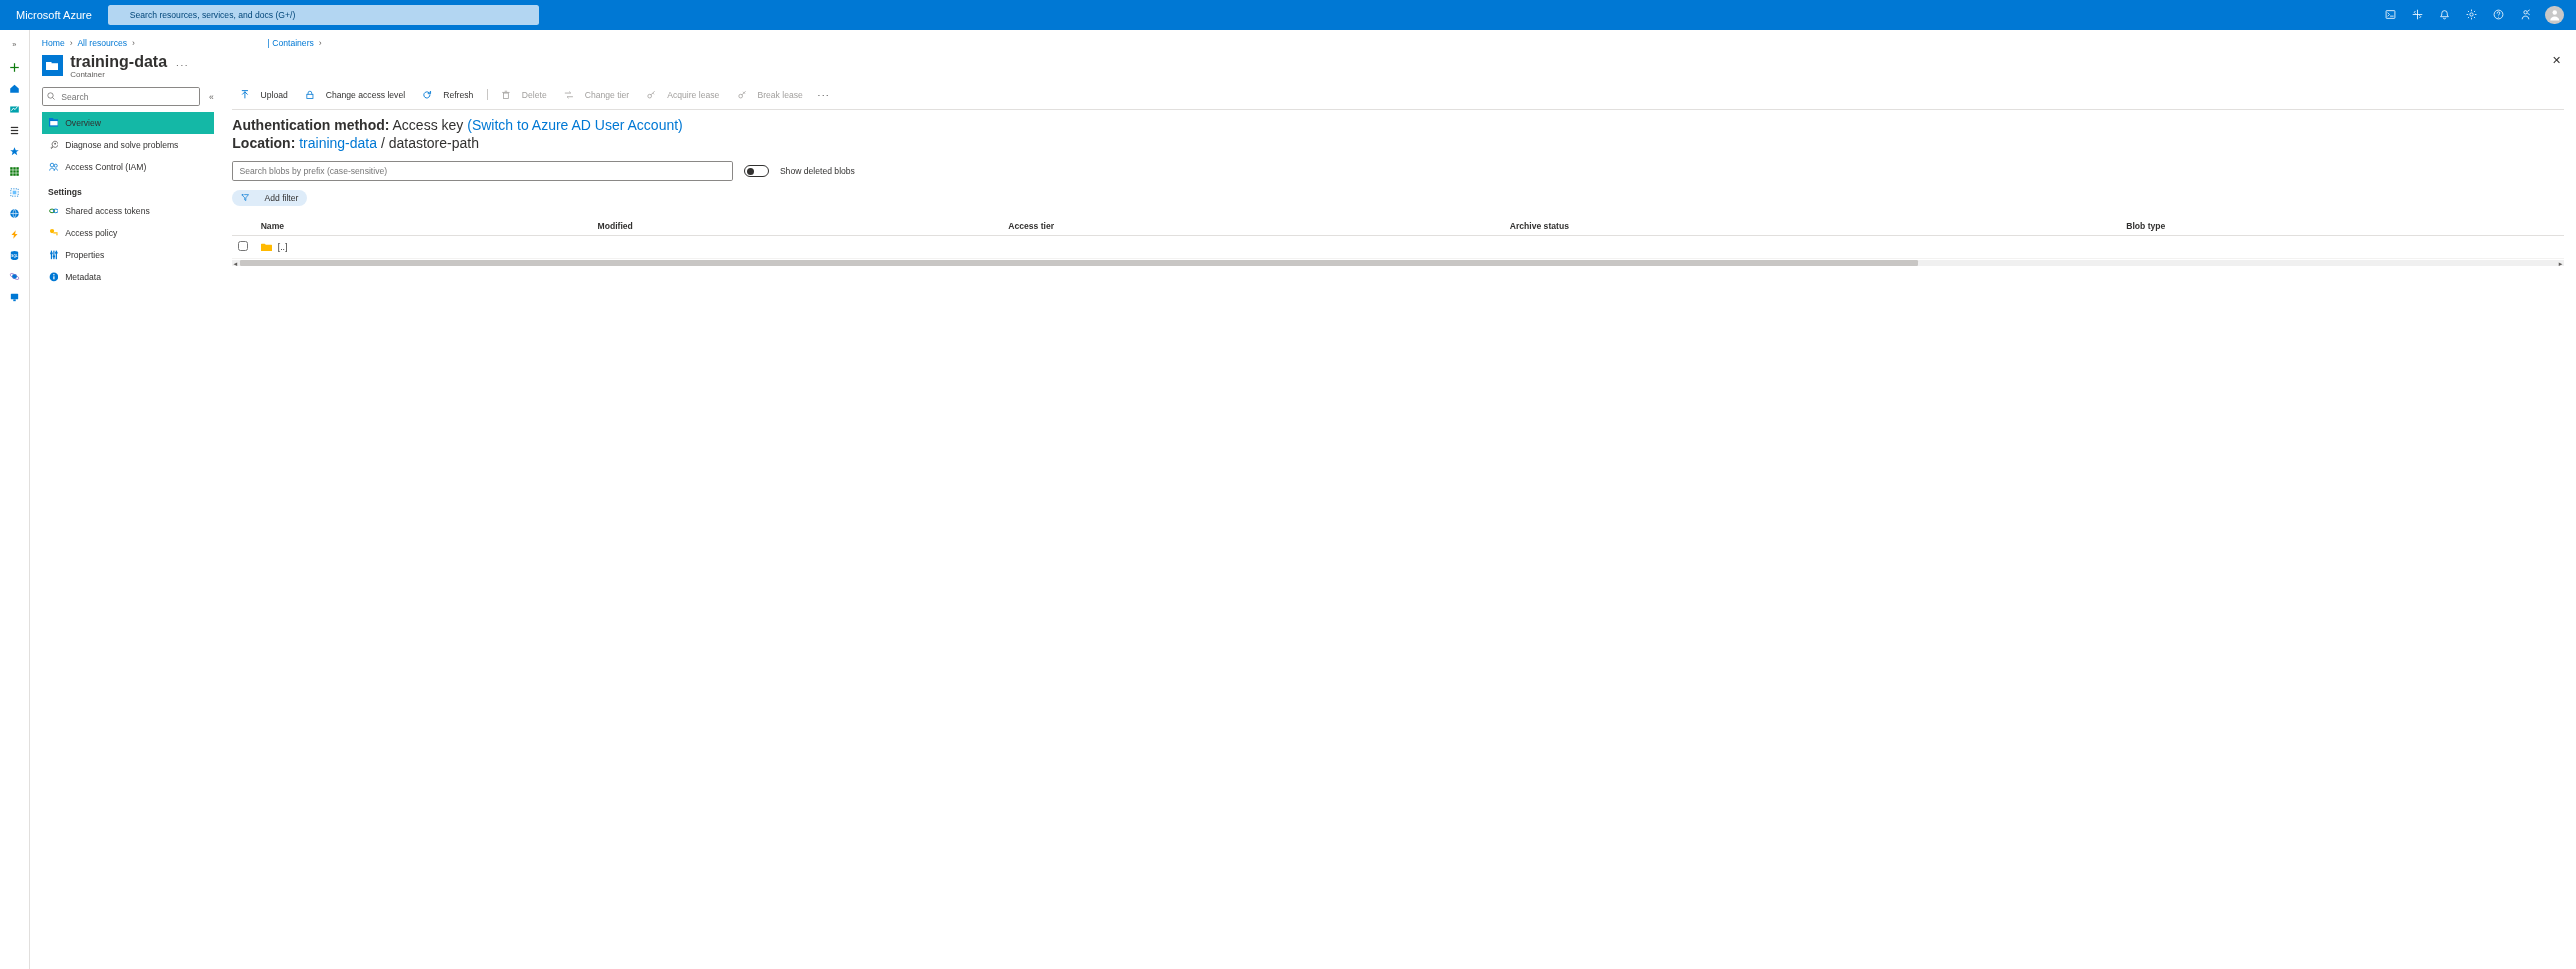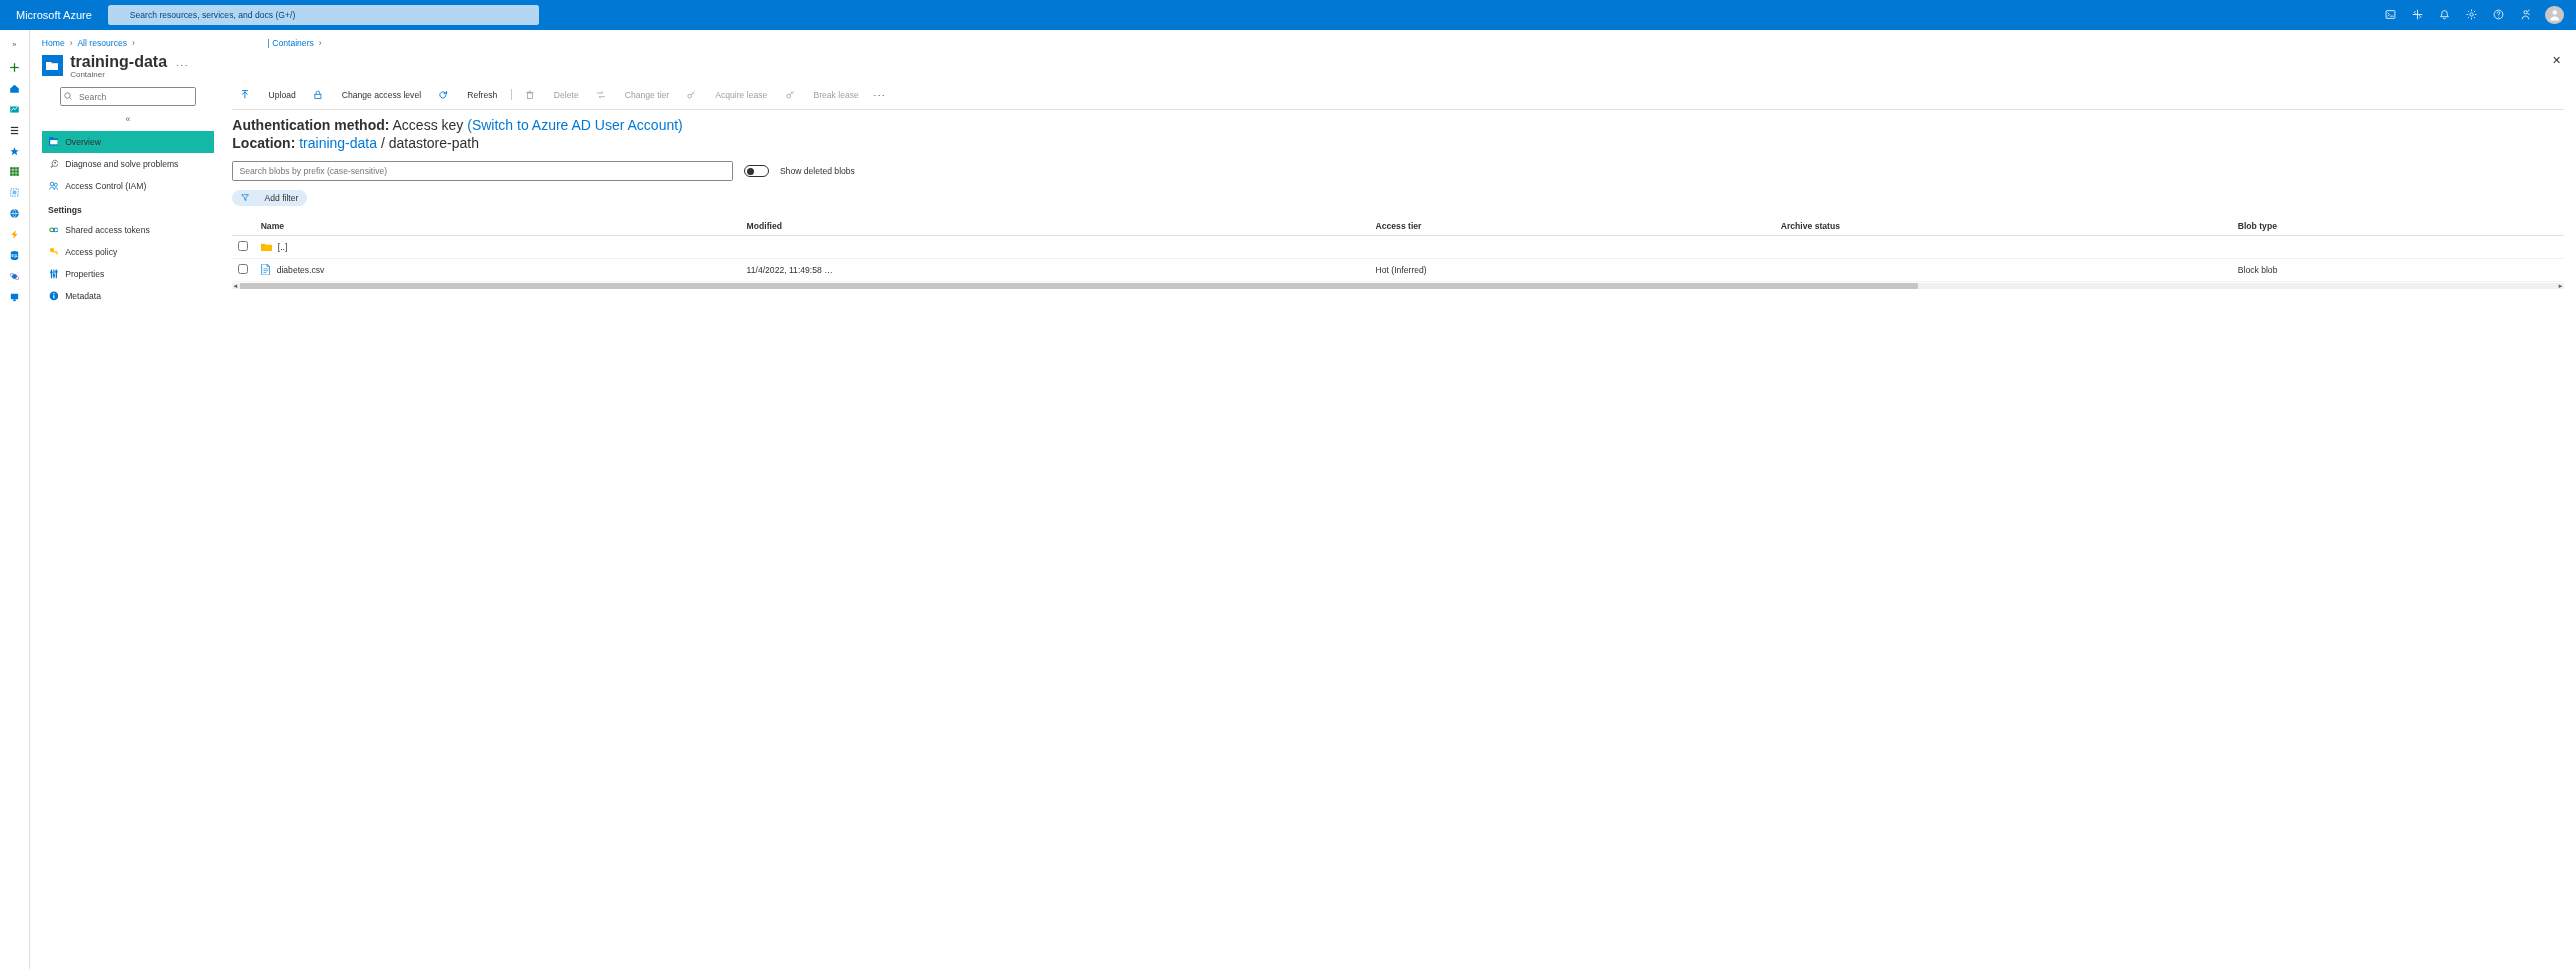--- a/index.html
+++ b/index.html
@@ -41,37 +41,37 @@
   .title-text h1 { font-size: 16px; font-weight:600; margin-bottom:-1.2px;}
   .title-text .sub { color:#605e5c; font-size:8px; }
   .title-dots { margin-left:8.6px; margin-top:6.2px; color:#605e5c; cursor:pointer; letter-spacing:1.2px; font-size:9.8px;}
   .close-x { position: absolute; right: 14.8px; top: 2.5px; cursor:pointer; font-size:11px; color:#323130;}
   
   
   .content { display:flex; flex:1; overflow:hidden; padding: 0 12.3px 12.3px 12.3px;}
   
   
   .sidemenu { width: 172px; flex-shrink:0; }
-  .sidemenu-search-row { display:flex; align-items:center; gap:8.6px; margin-bottom:6.2px;flex-direction:column;}
+  .sidemenu-search-row { display:flex; align-items:center; gap:8.6px; margin-bottom:6.2px;}
   .side-search { flex:1; position:relative; }
   .side-search input { width:100%; height:18.5px; border:0.6px solid #8a8886; border-radius:1.8px; padding:0 4.9px 0 18.5px; font-size:8.6px;}
   .side-search .icn { position:absolute; left:4.9px; top:4.3px; color:#605e5c;}
   .side-collapse { color:#605e5c; cursor:pointer; font-size:8.6px;}
   .menu-item { display:flex; align-items:center; gap:6.2px; height:22px; padding: 0 6.2px; cursor:pointer; }
   .menu-item.active { background:#14b8a6; }
   .menu-item .mi-icon { width:11px; display:flex; align-items:center; justify-content:center;}
   .menu-item .mi-icon svg { width:9.8px;height:9.8px; }
   .menu-section { font-weight:600; padding: 8.6px 6.2px 3.7px 6.2px; font-size:8.6px;}
   
   
   .detail { flex:1; display:flex; flex-direction:column; padding-left: 18.5px; overflow:hidden;}
   
   
   .toolbar { display:flex; align-items:center; gap:2.5px; border-bottom:0.6px solid #e1dfdd; padding-bottom:6.2px; margin-bottom:7.4px; flex-wrap:wrap;}
-  .tb-btn { display:flex; align-items:center; gap:19px; padding:2.5px 7.4px; cursor:pointer; font-size:8.6px; color:#323130;}
+  .tb-btn { display:flex; align-items:center; gap:11px; padding:2.5px 7.4px; cursor:pointer; font-size:8.6px; color:#323130;}
   .tb-btn svg { width:9.8px; height:9.8px; }
   .tb-btn.disabled { color:#a19f9d; cursor:default; }
   .tb-btn.disabled svg { stroke:#a19f9d; fill:#a19f9d;}
   .tb-sep { width:0.6px; height:11px; background:#c8c6c4; margin:0 3.7px;}
   .tb-more { padding:2.5px 4.9px; cursor:pointer; letter-spacing:1.2px; color:#323130;}
   
   
   .info { font-size:14px; margin-bottom:2.5px;}
   .info b { font-weight:600; }
   .info a { color:#0078d4; text-decoration:none; cursor:pointer;}
@@ -475,39 +475,20 @@
                       <path d="M0 2a1 1 0 011-1h5l2 2h9a1 1 0 011 1v9a1 1 0 01-1 1H1a1 1 0 01-1-1z" fill="#ffb900"></path>
                     </svg>
                   <span>[..]</span>
                 </div>
               </td>
               <td></td>
               <td></td>
               <td></td>
               <td></td>
             </tr>
-            <tr>
-              <td class="chk"><input type="checkbox" style=""></td>
-              <td>
-                <div class="cell-name">
-                  <svg class="file-icn" viewBox="0 0 16 18">
-                      <path d="M2 0h8l4 4v13a1 1 0 01-1 1H2a1 1 0 01-1-1V1a1 1 0 011-1z" fill="#fff" stroke="#0078d4" stroke-width="1.2"></path>
-                      <path d="M10 0v4h4" fill="none" stroke="#0078d4" stroke-width="1.2"></path>
-                      <line x1="4" y1="8" x2="12" y2="8" stroke="#0078d4"></line>
-                      <line x1="4" y1="11" x2="12" y2="11" stroke="#0078d4"></line>
-                      <line x1="4" y1="14" x2="9" y2="14" stroke="#0078d4"></line>
-                    </svg>
-                  <span>diabetes.csv</span>
-                </div>
-              </td>
-              <td>11/4/2022, 11:49:58 …</td>
-              <td>Hot (Inferred)</td>
-              <td></td>
-              <td>Block blob</td>
-            </tr>
           </tbody>
         </table>
         <div class="hscroll">
           <div class="hscroll-track"></div>
           <span class="hscroll-arrow left">◄</span>
           <div class="hscroll-thumb"></div>
           <span class="hscroll-arrow right">►</span>
         </div>
       </div>
     </div>

